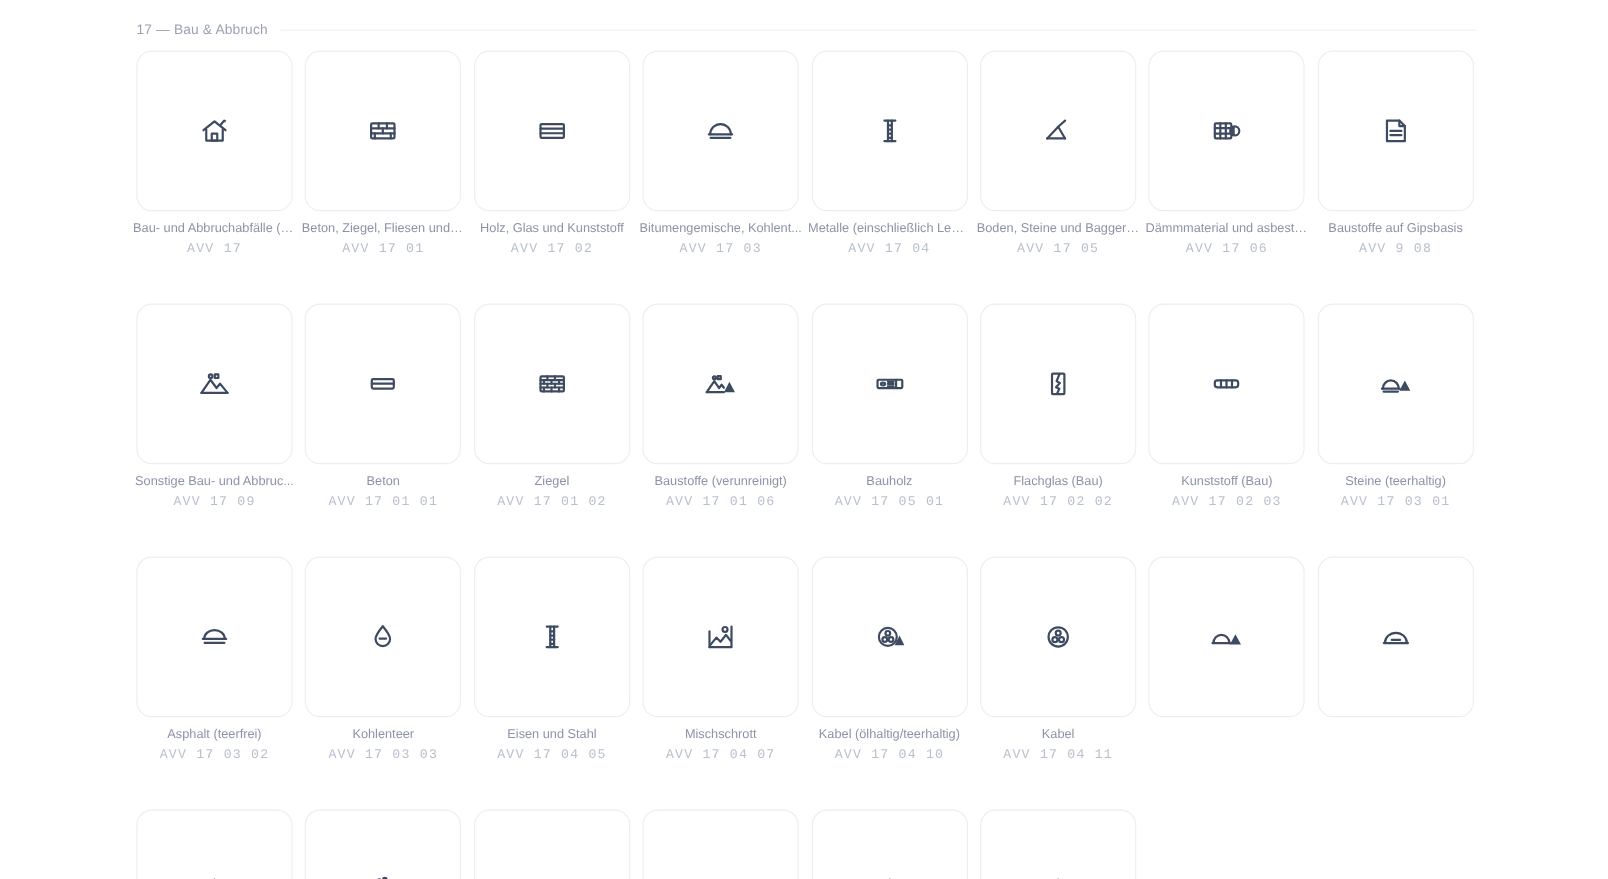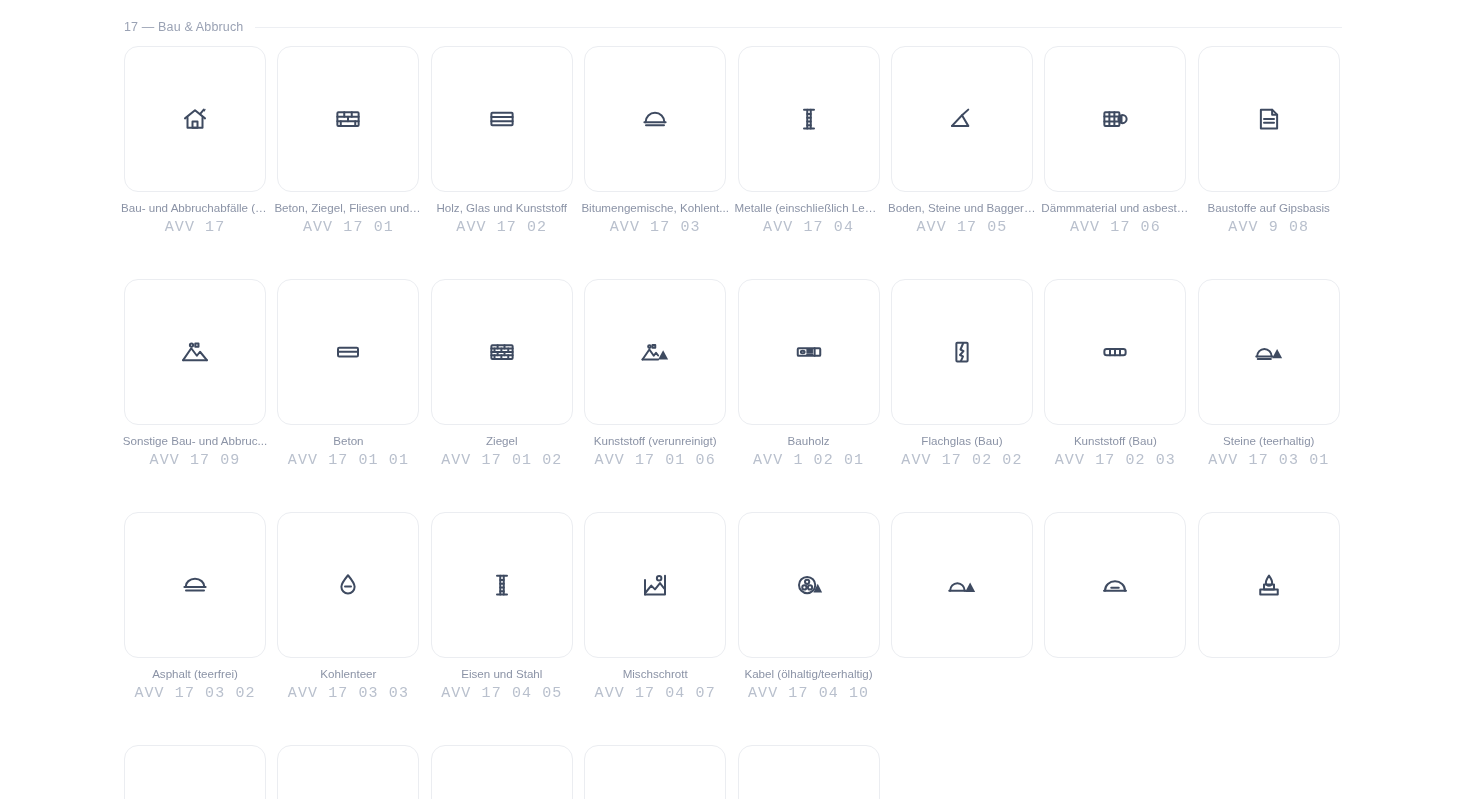--- a/index.html
+++ b/index.html
@@ -94,21 +94,21 @@
     color: #8b93a6;
     white-space: nowrap;
     overflow: hidden;
     text-overflow: ellipsis;
   }
 
   .card-code {
     margin-top: 4px;
     text-align: center;
     font-family: "Liberation Mono", "DejaVu Sans Mono", monospace;
-    font-size: 15px;
+    font-size: 12px;
     letter-spacing: 1.1px;
     color: #b9c0cd;
     white-space: nowrap;
   }
 </style>
 </head>
 <body>
 
 <div class="page">
 
@@ -267,36 +267,36 @@
           <span class="icon">
             <svg viewBox="0 0 24 24">
               <path fill="none" stroke="currentColor" stroke-width="1.6" stroke-linecap="round" stroke-linejoin="round" d="M2 18h12.5"></path>
               <path fill="none" stroke="currentColor" stroke-width="1.6" stroke-linecap="round" stroke-linejoin="round" d="M2 18 7.5 10l3.5 5 1.8-2.4 1.7 2.2"></path>
               <circle fill="none" stroke="currentColor" stroke-width="1.6" stroke-linecap="round" stroke-linejoin="round" cx="7.6" cy="7.6" r="1.1"></circle>
               <path fill="none" stroke="currentColor" stroke-width="1.6" stroke-linecap="round" stroke-linejoin="round" d="M10 6.4h2.2v2.2H10z"></path>
               <path fill="currentColor" stroke="none" d="M18.5 10.5 22.5 18h-8z"></path>
             </svg>
           </span>
         </div>
-        <div class="card-label">Kunststoff (verunreinigt)</div>
+        <div class="card-label">Baustoffe (verunreinigt)</div>
         <div class="card-code">AVV 17 01 06</div>
       </div>
       <div class="card-wrap">
         <div class="card">
           <span class="icon">
             <svg viewBox="0 0 24 24">
               <rect fill="none" stroke="currentColor" stroke-width="1.6" stroke-linecap="round" stroke-linejoin="round" x="3" y="9" width="18" height="6" rx="0.7"></rect>
               <path fill="none" stroke="currentColor" stroke-width="1.6" stroke-linecap="round" stroke-linejoin="round" d="M16.5 9v6"></path>
               <ellipse fill="none" stroke="currentColor" stroke-width="1.6" stroke-linecap="round" stroke-linejoin="round" cx="7" cy="12" rx="1.5" ry="1"></ellipse>
               <path fill="none" stroke="currentColor" stroke-width="1.6" stroke-linecap="round" stroke-linejoin="round" d="M10.5 10.3h4.2M10.5 12h4.2M10.5 13.7h4.2"></path>
             </svg>
           </span>
         </div>
         <div class="card-label">Bauholz</div>
-        <div class="card-code">AVV 1 02 01</div>
+        <div class="card-code">AVV 17 05 01</div>
       </div>
       <div class="card-wrap">
         <div class="card">
           <span class="icon">
             <svg viewBox="0 0 24 24">
               <rect fill="none" stroke="currentColor" stroke-width="1.6" stroke-linecap="round" stroke-linejoin="round" x="7.5" y="4.5" width="9" height="15" rx="0.7"></rect>
               <path fill="none" stroke="currentColor" stroke-width="1.6" stroke-linecap="round" stroke-linejoin="round" d="M13 4.8 10.8 10l2.4 1.3-2.8 3.1 2.4 1.1-1.6 3.6"></path>
             </svg>
           </span>
         </div>
@@ -391,20 +391,34 @@
             </svg>
           </span>
         </div>
         <div class="card-label">Kabel (ölhaltig/teerhaltig)</div>
         <div class="card-code">AVV 17 04 10</div>
       </div>
       <div class="card-wrap">
         <div class="card">
           <span class="icon">
             <svg viewBox="0 0 24 24">
+              <circle fill="none" stroke="currentColor" stroke-width="1.6" stroke-linecap="round" stroke-linejoin="round" cx="12" cy="12" r="7"></circle>
+              <circle fill="none" stroke="currentColor" stroke-width="1.6" stroke-linecap="round" stroke-linejoin="round" cx="12" cy="9.2" r="1.8"></circle>
+              <circle fill="none" stroke="currentColor" stroke-width="1.6" stroke-linecap="round" stroke-linejoin="round" cx="9.6" cy="14" r="1.8"></circle>
+              <circle fill="none" stroke="currentColor" stroke-width="1.6" stroke-linecap="round" stroke-linejoin="round" cx="14.4" cy="14" r="1.8"></circle>
+            </svg>
+          </span>
+        </div>
+        <div class="card-label">Kabel</div>
+        <div class="card-code">AVV 17 04 11</div>
+      </div>
+      <div class="card-wrap">
+        <div class="card">
+          <span class="icon">
+            <svg viewBox="0 0 24 24">
               <path fill="none" stroke="currentColor" stroke-width="1.6" stroke-linecap="round" stroke-linejoin="round" d="M2.5 16.5c0-3.3 2.6-6 5.8-6s5.8 2.7 5.8 6"></path>
               <path fill="none" stroke="currentColor" stroke-width="1.6" stroke-linecap="round" stroke-linejoin="round" d="M1.8 16.5h12.9"></path>
               <path fill="currentColor" stroke="none" d="M18.5 10 22.5 17.5h-8z"></path>
             </svg>
           </span>
         </div>
       </div>
       <div class="card-wrap">
         <div class="card">
           <span class="icon">

